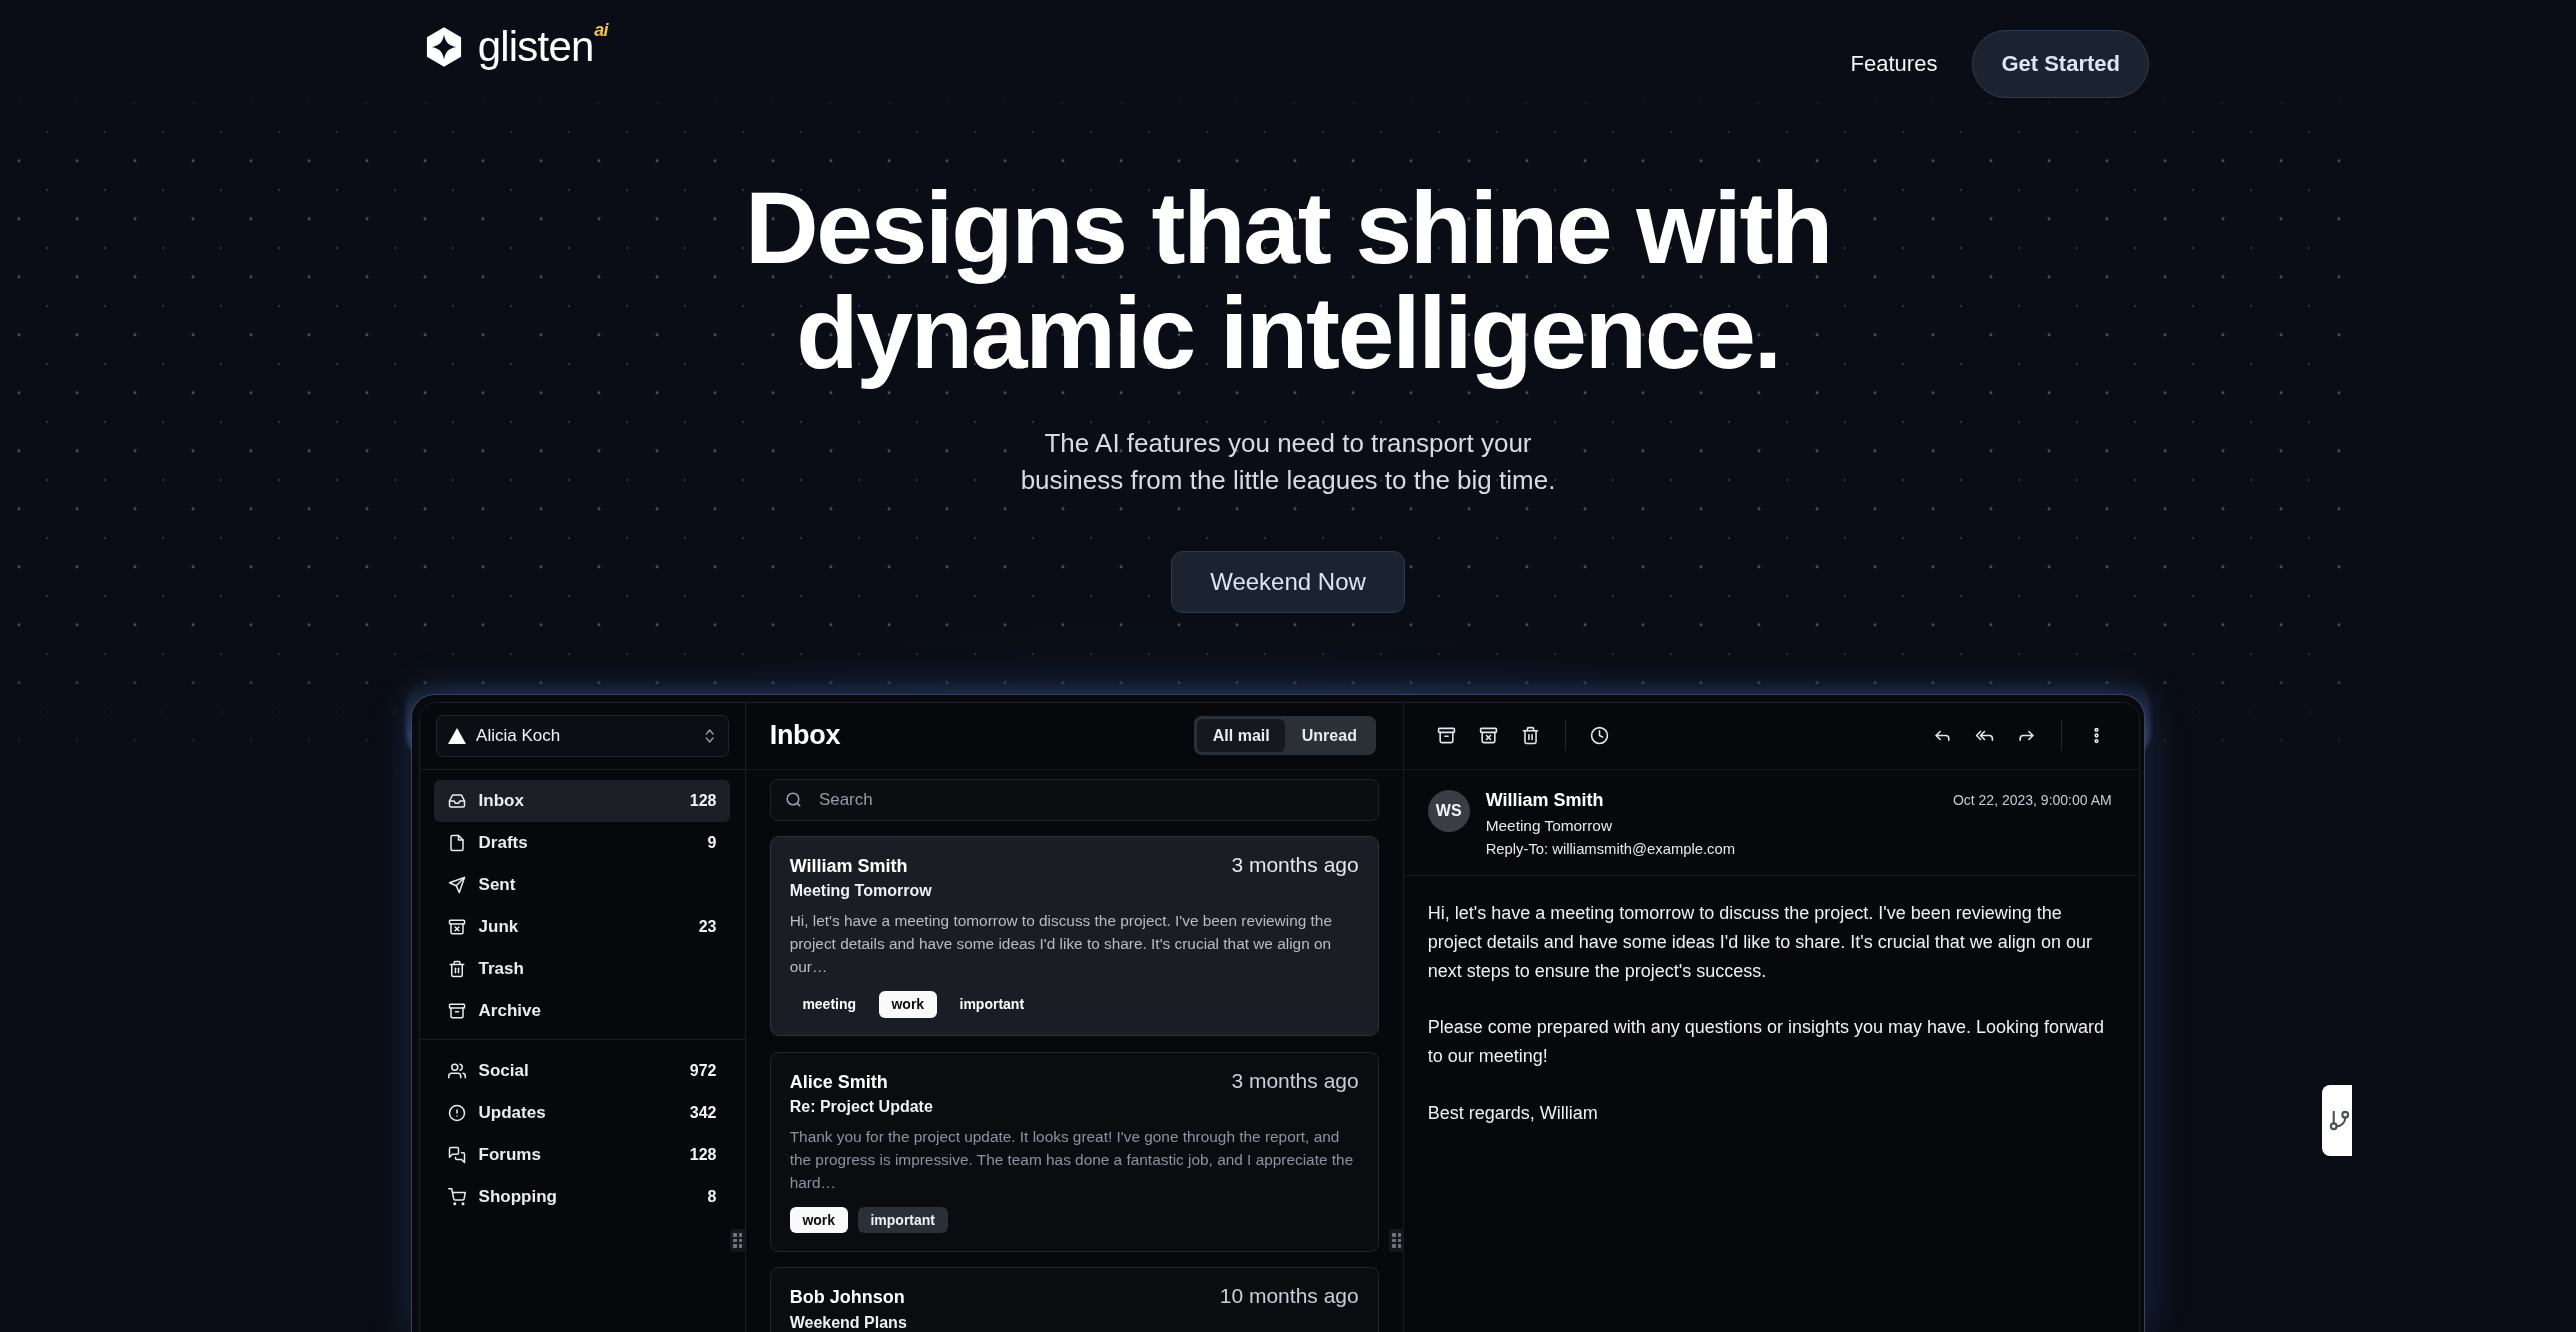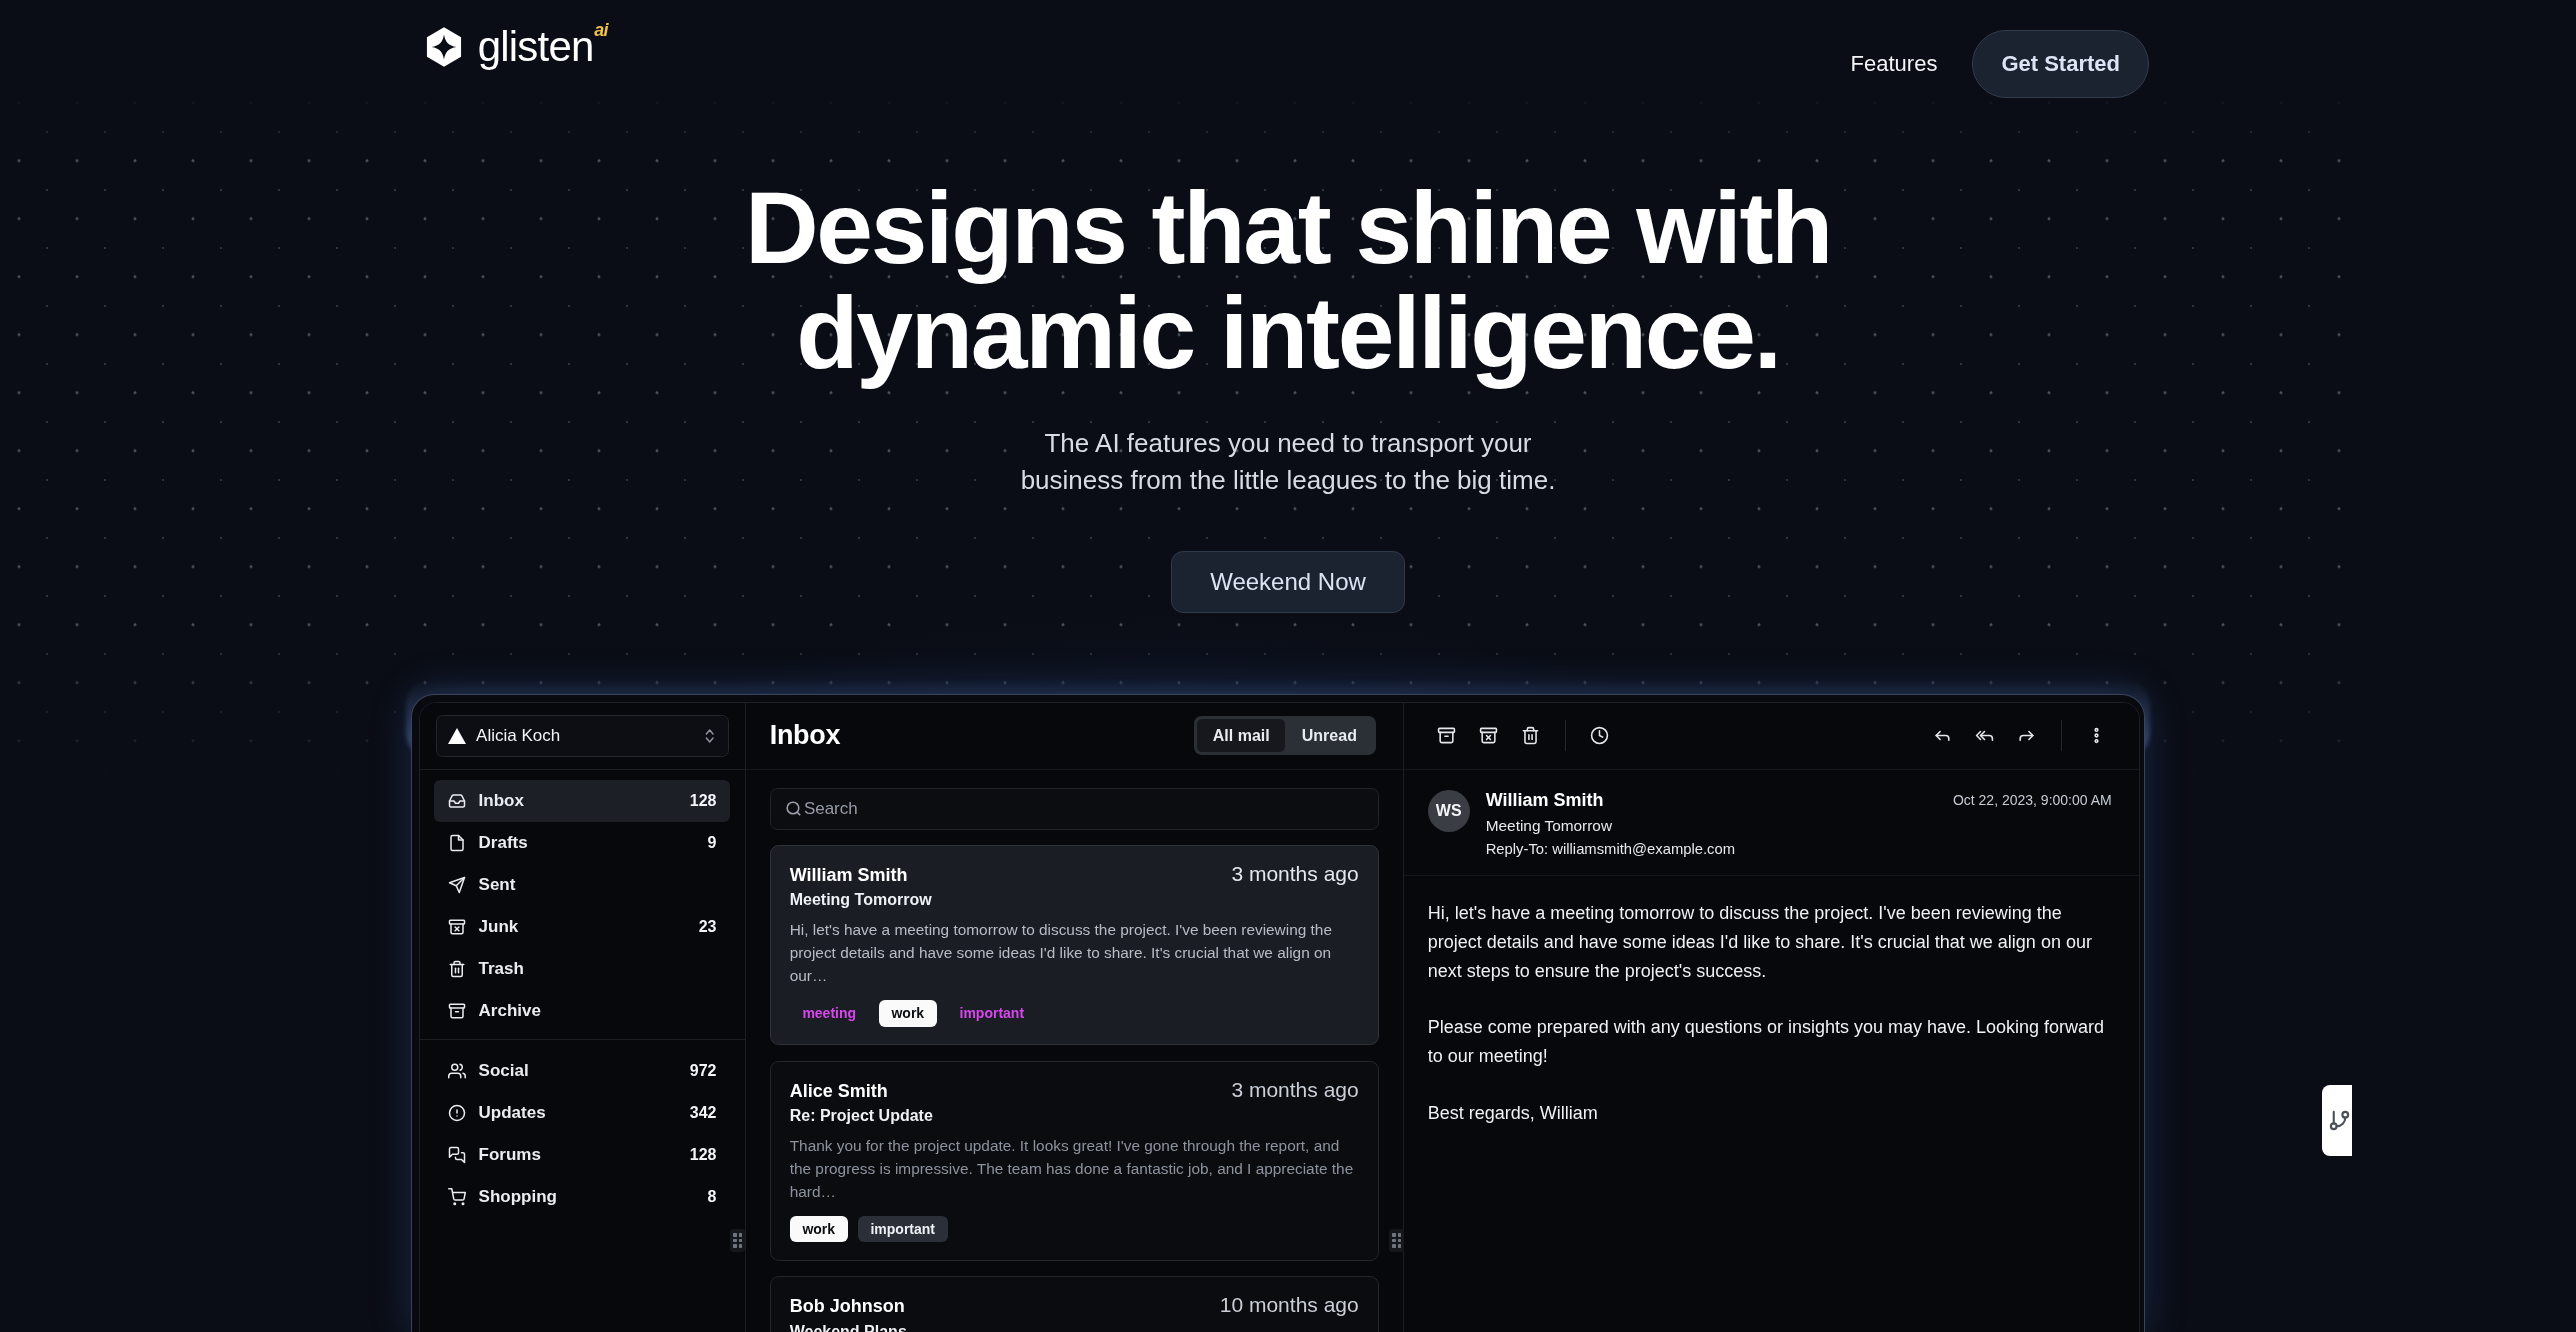--- a/index.html
+++ b/index.html
@@ -116,41 +116,41 @@
   
   .list-col { width: 659px; flex: 0 0 659px; background: #07080c; border-left: 0.7px solid #1b1e25; border-right: 0.7px solid #1b1e25; display: flex; flex-direction: column; position: relative; }
   .list-head { height: 66px; display: flex; align-items: center; padding: 0 27px 0 24px; }
   .list-title { font-size: 27px; font-weight: 700; color: #ffffff; flex: 1; letter-spacing: -0.3px; }
   .tabs { display: flex; background: #2b2f36; border-radius: 7.4px; padding: 3.4px; gap: 1.3px; }
   .tab { font-size: 16px; font-weight: 600; color: #e8ebf0; padding: 7.4px 15.4px; border-radius: 5.4px; cursor: pointer; }
   .tab.active { background: #16181d; }
   .search-wrap { padding: 9.4px 24px 14.8px 24px; border-top: 0.7px solid #16181d; }
   .search-box {
     height: 42px; background: #0b0d11; border: 0.7px solid #21242c; border-radius: 7.4px;
-    display: flex; align-items: center; gap: 1px; padding: 0 14.8px; cursor: text; margin-top: 9px;
+    display: flex; align-items: center; gap: 16px; padding: 0 14.8px; cursor: text;
   }
   .search-box svg { width: 17.4px; height: 17.4px; stroke: #9aa0ab; fill: none; stroke-width: 2.2; }
   .search-ph { font-size: 17px; color: #969ba6; }
   .mail-list { flex: 1; padding: 0 24px; overflow: hidden; }
   .mail-item {
     border: 0.7px solid #23262e; border-radius: 8.7px; padding: 16px 19px 17.4px 19px; margin-bottom: 15.4px;
     background: #0a0c10; cursor: pointer;
   }
   .mail-item.selected { background: #1a1d23; border-color: #2e323b; }
   .mi-top { display: flex; align-items: baseline; }
   .mi-name { font-size: 18px; font-weight: 700; color: #ffffff; flex: 1; }
   .mi-when { font-size: 21px; color: #c9ced7; }
   .mail-item.selected .mi-when { color: #e4e8ee; }
   .mi-subject { font-size: 16px; font-weight: 600; color: #eef1f5; margin-top: 5.4px; }
   .mi-body { font-size: 15.4px; line-height: 1.5; color: #8d939e; margin-top: 8.7px; }
   .mail-item.selected .mi-body { color: #b7bcc5; }
   .mi-tags { display: flex; gap: 10px; margin-top: 12.7px; }
   .tag { font-size: 14px; font-weight: 700; padding: 5.4px 12.7px; border-radius: 6px; }
   .tag.solid { background: #fafafa; color: #0b0d11; }
-  .tag.ghost { background: transparent; color: #d946ef; }
+  .tag.ghost { background: transparent; color: #ffffff; }
   .tag.muted { background: #2b2f37; color: #eef1f5; }
 
   
   .read-col { flex: 1; background: #07080c; display: flex; flex-direction: column; }
   .read-toolbar { height: 66px; display: flex; align-items: center; padding: 0 21.5px; gap: 0; }
   .tbtn { width: 42px; height: 42px; display: flex; align-items: center; justify-content: center; border-radius: 6px; cursor: pointer; }
   .tbtn svg { width: 19px; height: 19px; stroke: #e4e7ed; fill: none; stroke-width: 2; stroke-linecap: round; stroke-linejoin: round; }
   .tsep { width: 0.7px; height: 31px; background: #24272f; margin: 0 13.4px; }
   .spacer { flex: 1; }
   .read-head { border-top: 0.7px solid #16181d; padding: 20px 27px 17.4px 24px; display: flex; gap: 16px; }

